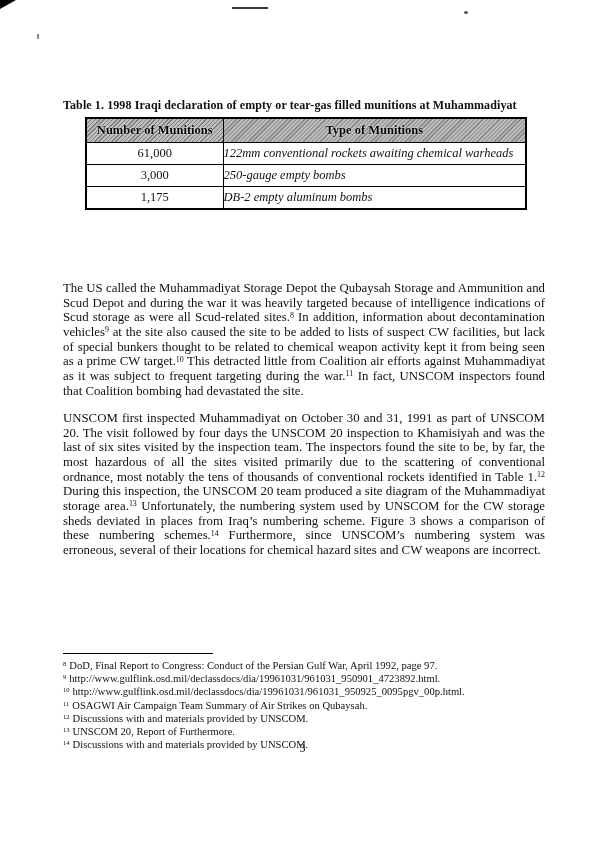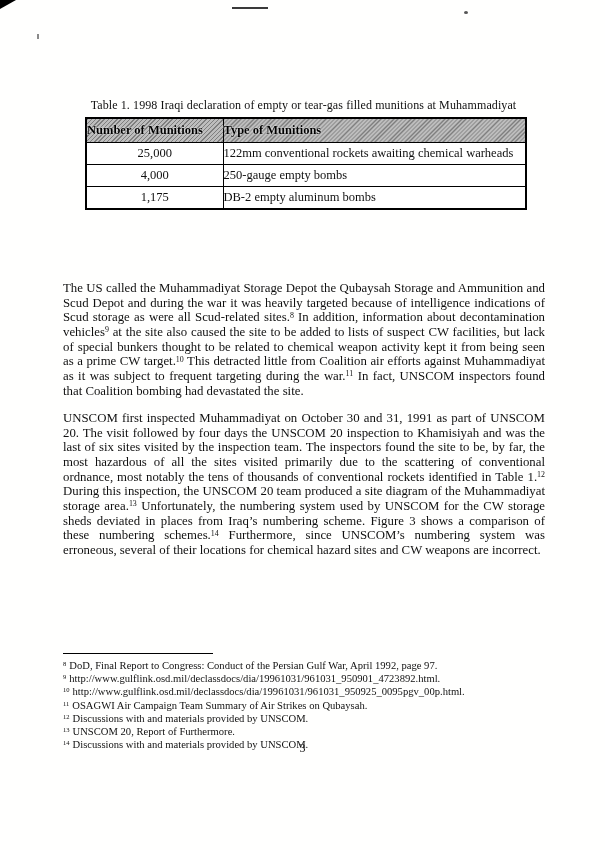--- a/index.html
+++ b/index.html
@@ -28,22 +28,21 @@
   .dash-mark { top: 7px; left: 232px; width: 36px; height: 2px; background: #3a3a3a; }
   .dot-mark { top: 11px; left: 464px; width: 4px; height: 3px; background: #555; border-radius: 50%; }
   .tick-mark { top: 34px; left: 37px; width: 2px; height: 5px; background: #8a8a8a; }
 
   
   .table-caption {
     position: absolute;
     top: 98px;
     left: 63px;
     width: 481px;
-    text-align: center;
-    font-weight: normal;
+    font-weight: bold;
     font-size: 12px;
     letter-spacing: 0.1px;
   }
 
   
   .table-wrap {
     position: absolute;
     top: 117px;
     left: 85px;
   }
@@ -57,29 +56,29 @@
     border: 1.2px solid #000;
     font-size: 12.5px;
     padding: 0;
   }
   table.munitions th {
     height: 23px;
     font-weight: bold;
     color: #000;
     text-shadow: 0 0 2px #e8e8e8, 0 0 1px #ffffff;
     background: repeating-linear-gradient(135deg, #7f7f7f 0px, #7f7f7f 1px, #bdbdbd 1px, #bdbdbd 3px);
-    text-align: left;
+    text-align: center;
   }
   table.munitions td {
     height: 21px;
   }
   .col-num { width: 137px; }
   .col-type { width: 303px; }
   td.num { text-align: center; }
-  td.type { text-align: left; padding-left: 7px; }
+  td.type { text-align: left; padding-left: 7px; font-style: italic; }
 
   
   .body-text {
     position: absolute;
     left: 63px;
     width: 482px;
     text-align: justify;
     font-size: 12.8px;
     line-height: 14.7px;
   }
@@ -143,25 +142,25 @@
         <col class="col-type">
       </colgroup>
       <thead>
         <tr>
           <th>Number of Munitions</th>
           <th>Type of Munitions</th>
         </tr>
       </thead>
       <tbody>
         <tr>
-          <td class="num">25,000</td>
+          <td class="num">61,000</td>
           <td class="type">122mm conventional rockets awaiting chemical warheads</td>
         </tr>
         <tr>
-          <td class="num">4,000</td>
+          <td class="num">3,000</td>
           <td class="type">250-gauge empty bombs</td>
         </tr>
         <tr>
           <td class="num">1,175</td>
           <td class="type">DB-2 empty aluminum bombs</td>
         </tr>
       </tbody>
     </table>
   </div>
 

